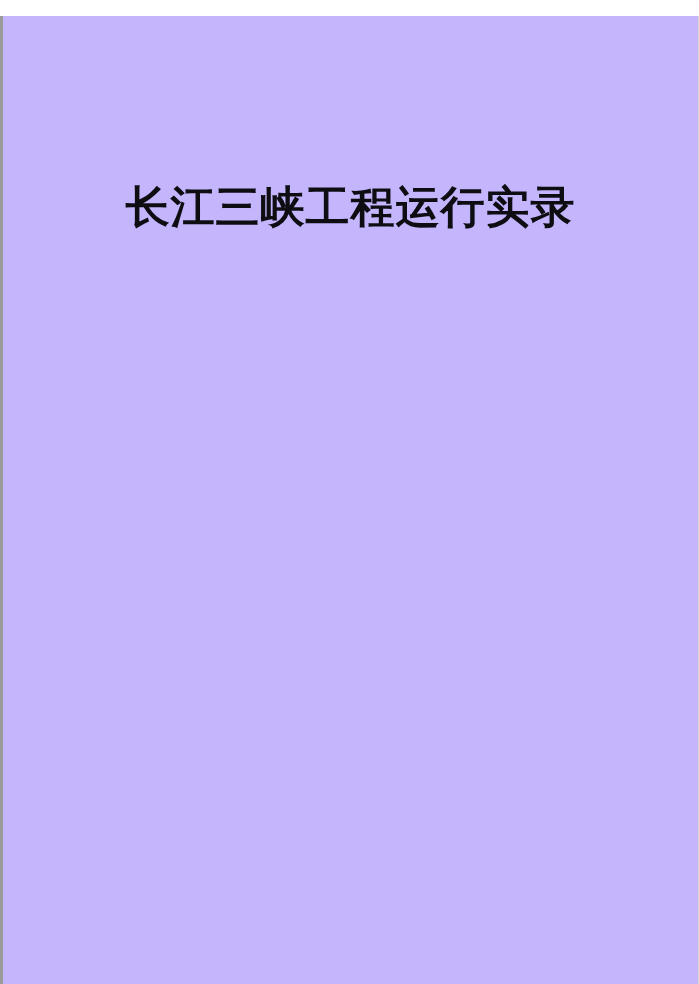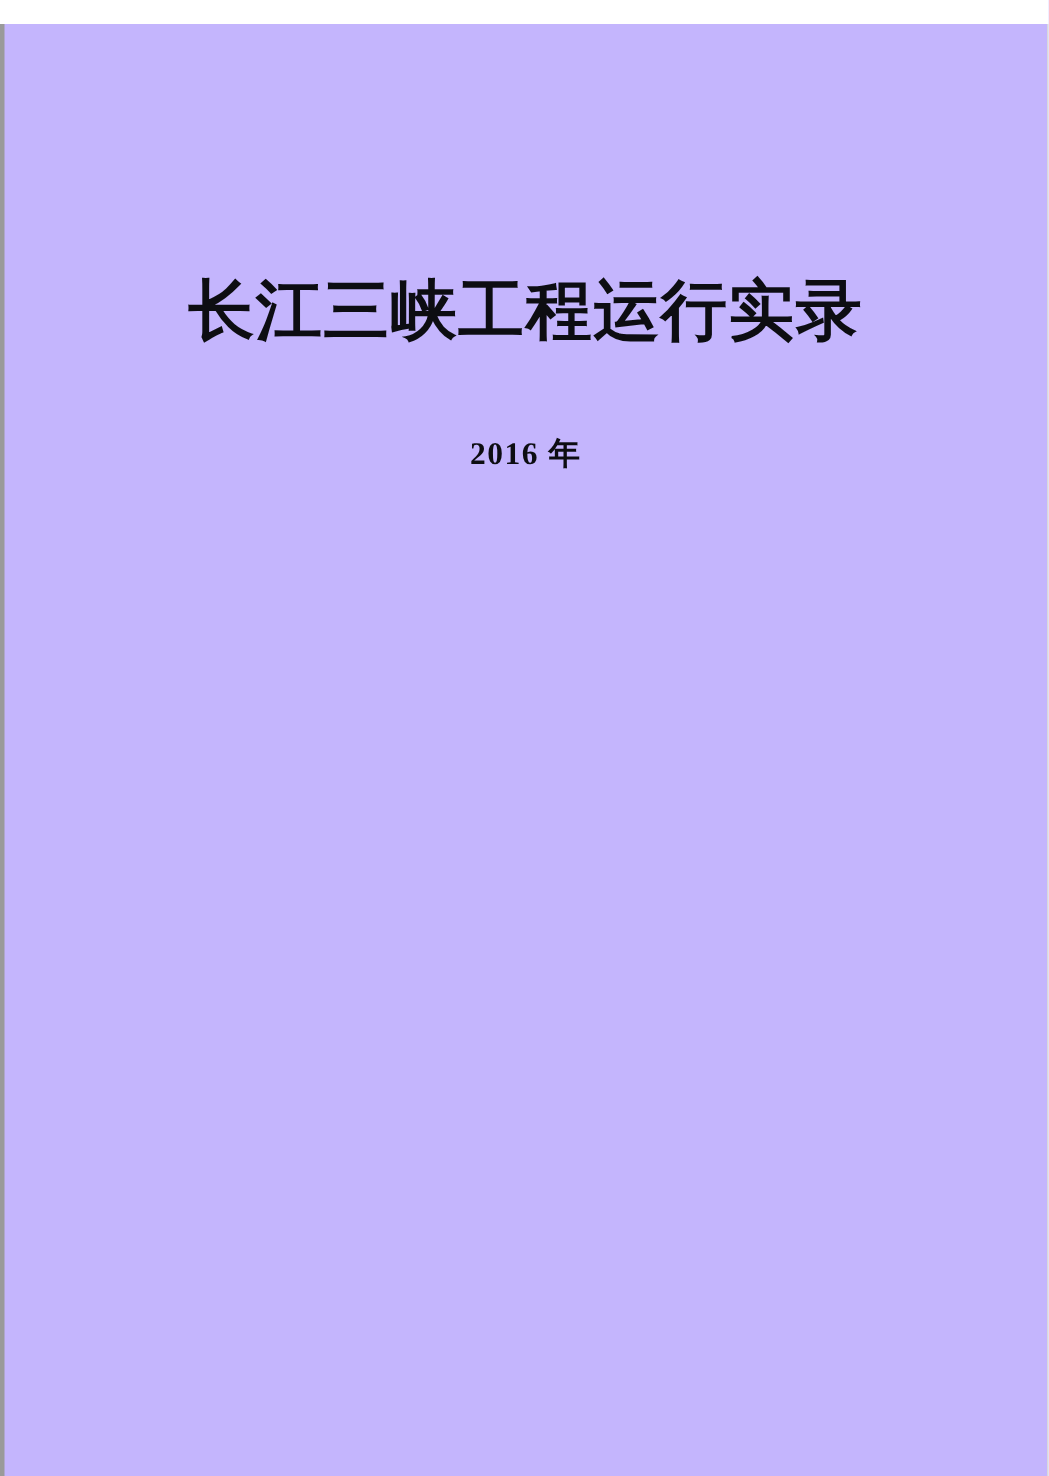--- a/index.html
+++ b/index.html
@@ -52,14 +52,13 @@
     font-size: 21px;
     font-weight: bold;
     letter-spacing: 1px;
   }
 </style>
 </head>
 <body>
 
 <div class="page">
   <div class="cover-title">长江三峡工程运行实录</div>
-  <div class="cover-year">2016 年</div>
 </div>
 
 </body></html>

